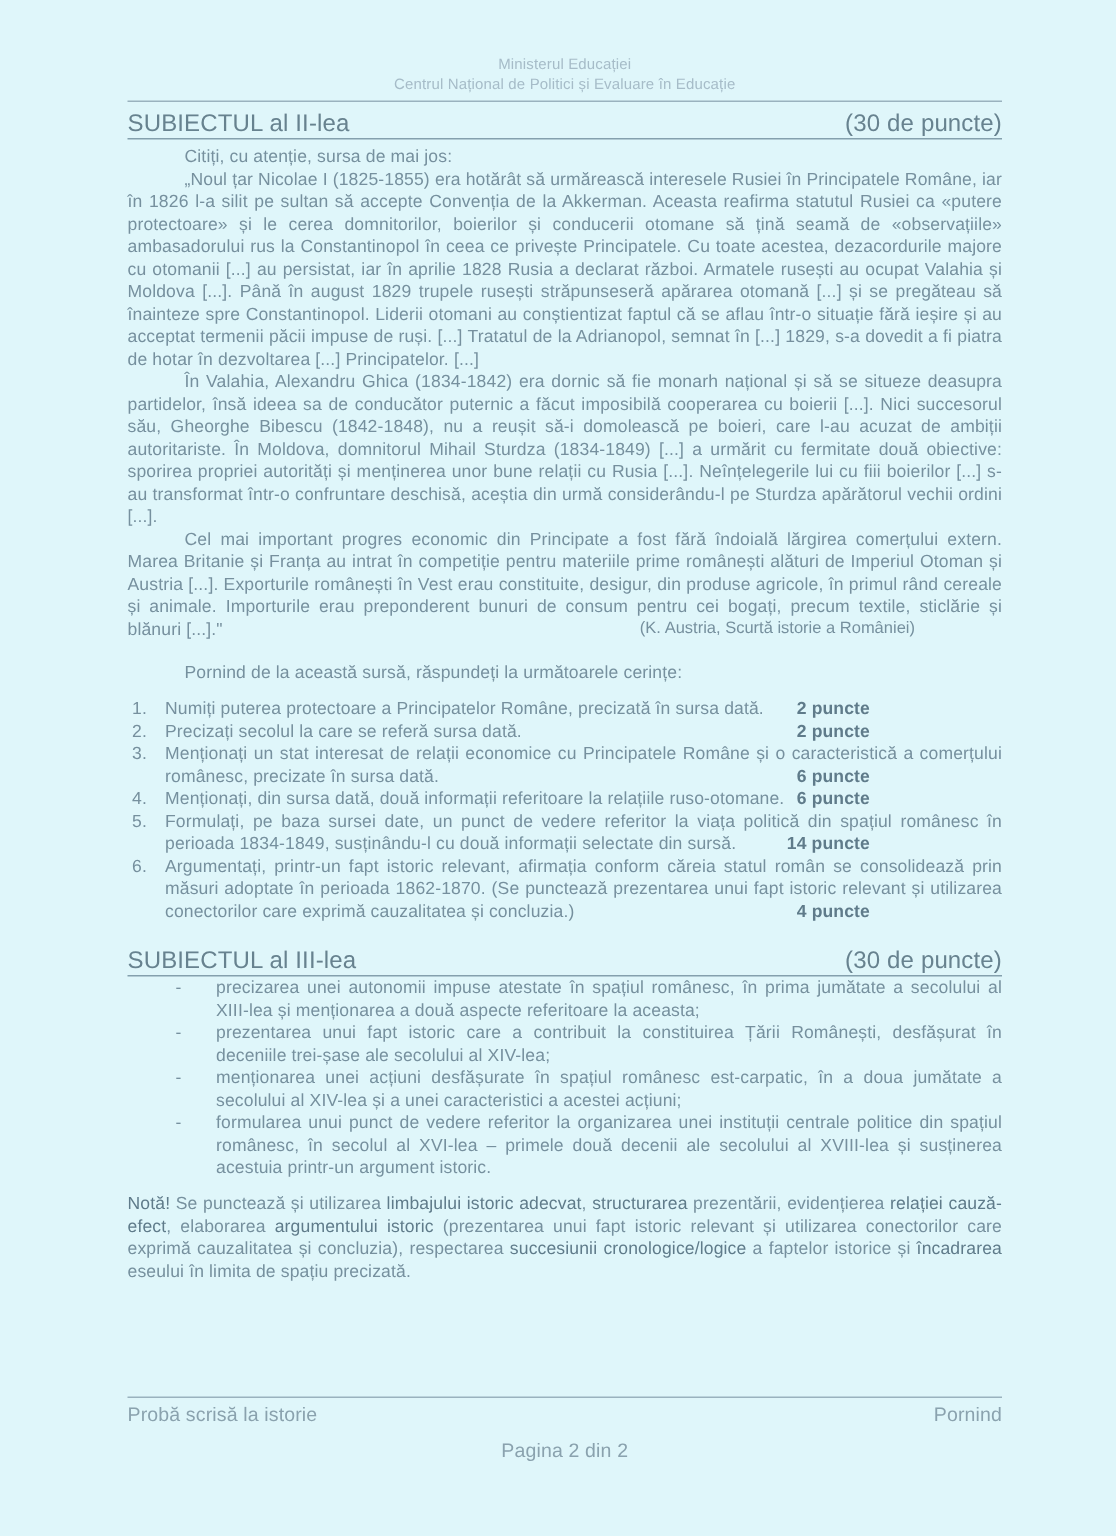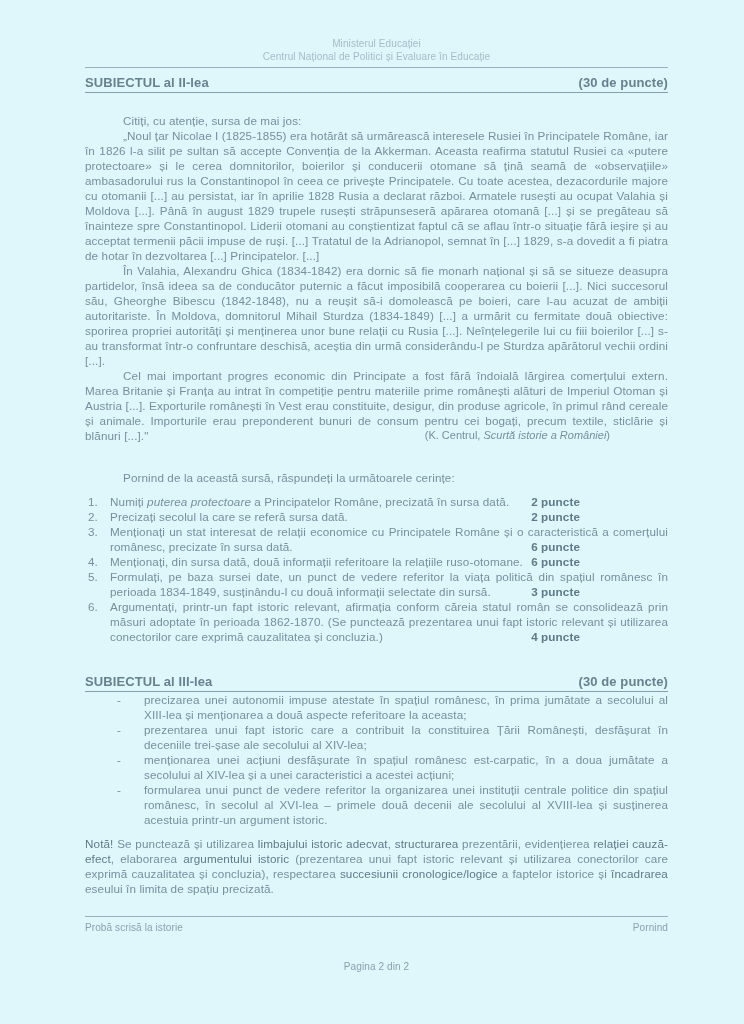--- a/index.html
+++ b/index.html
@@ -3,46 +3,46 @@
 <meta charset="utf-8">
 <style>
   html,body{margin:0;padding:0;background:#dff6fa;}
   body{width:744px;height:1024px;font-family:"Liberation Sans",sans-serif;}
   .page{box-sizing:border-box;width:712px;height:1024px;margin:0;padding:38px 44px 0 85px;
         display:flex;flex-direction:column;background:#dff6fa;color:#76909e;
         font-size:11.7px;line-height:15px;letter-spacing:.1px;overflow:hidden;}
   .doc-header{text-align:center;color:#a6bcc8;font-size:10px;line-height:12.5px;
         border-bottom:1px solid #9ab2be;padding-bottom:4px;}
   .subject-row{display:flex;justify-content:space-between;align-items:flex-end;
-        font-weight:bold;font-size:13px;color:#67828f;
+        font-weight:normal;font-size:16px;color:#67828f;
         border-bottom:1.5px solid #84a0ad;padding:7px 0 2px 0;}
-  .subject-row.second{margin-top:23px;}
+  .subject-row.second{margin-top:11px;}
   p{margin:0;}
   .just{text-align:justify;}
   .ind{text-indent:38px;}
-  .read-line{margin-top:20px;}
+  .read-line{margin-top:4px;}
   .attr-holder{position:relative;}
   .attribution{position:absolute;right:58px;bottom:0;font-size:11px;letter-spacing:0;white-space:nowrap;}
-  .prompt{margin-top:27px;}
+  .prompt{margin-top:14px;}
   .qlist{margin-top:9px;}
   .qitem{position:relative;padding-left:25px;}
   .qnum{position:absolute;left:3px;top:0;}
   .qtext{display:block;text-align:justify;}
   .qpoints{position:absolute;right:88px;bottom:0;font-weight:bold;color:#5f7b8a;white-space:nowrap;}
   .intro3{margin-top:9px;}
   .bullet{position:relative;padding-left:59px;}
   .dash{position:absolute;left:32px;top:0;}
   .btext{display:block;text-align:justify;}
   .note{margin-top:9px;}
   .b{font-weight:normal;color:#5f7b8a;}
-  .i{font-style:italic;}
+  .i{}
   .footer-block{margin-top:auto;margin-bottom:50px;border-top:1px solid #9ab2be;padding-top:3px;
-        font-size:10px;color:#8aa2ae;}
+        font-size:13px;color:#8aa2ae;}
   .footer-row{display:flex;justify-content:space-between;}
-  .footer-page{text-align:center;margin-top:24px;}
+  .footer-page{text-align:center;margin-top:9px;}
 </style>
 </head>
 <body>
 
 <div class="page">
 
   <div class="doc-header">
     <div>Ministerul Educației</div>
     <div>Centrul Național de Politici și Evaluare în Educație</div>
   </div>
@@ -51,21 +51,21 @@
     <span>SUBIECTUL al II-lea</span>
     <span>(30 de puncte)</span>
   </div>
 
   <p class="ind read-line">Citiți, cu atenție, sursa de mai jos:</p>
 
   <p class="just ind">„Noul țar Nicolae I (1825-1855) era hotărât să urmărească interesele Rusiei în Principatele Române, iar în 1826 l-a silit pe sultan să accepte Convenția de la Akkerman. Aceasta reafirma statutul Rusiei ca «putere protectoare» și le cerea domnitorilor, boierilor și conducerii otomane să țină seamă de «observațiile» ambasadorului rus la Constantinopol în ceea ce privește Principatele. Cu toate acestea, dezacordurile majore cu otomanii [...] au persistat, iar în aprilie 1828 Rusia a declarat război. Armatele rusești au ocupat Valahia și Moldova [...]. Până în august 1829 trupele rusești străpunseseră apărarea otomană [...] și se pregăteau să înainteze spre Constantinopol. Liderii otomani au conștientizat faptul că se aflau într-o situație fără ieșire și au acceptat termenii păcii impuse de ruși. [...] Tratatul de la Adrianopol, semnat în [...] 1829, s-a dovedit a fi piatra de hotar în dezvoltarea [...] Principatelor. [...]</p>
   <p class="just ind">În Valahia, Alexandru Ghica (1834-1842) era dornic să fie monarh național și să se situeze deasupra partidelor, însă ideea sa de conducător puternic a făcut imposibilă cooperarea cu boierii [...]. Nici succesorul său, Gheorghe Bibescu (1842-1848), nu a reușit să-i domolească pe boieri, care l-au acuzat de ambiții autoritariste. În Moldova, domnitorul Mihail Sturdza (1834-1849) [...] a urmărit cu fermitate două obiective: sporirea propriei autorități și menținerea unor bune relații cu Rusia [...]. Neînțelegerile lui cu fiii boierilor [...] s-au transformat într-o confruntare deschisă, aceștia din urmă considerându-l pe Sturdza apărătorul vechii ordini [...].</p>
   <p class="just ind attr-holder">
     <span>Cel mai important progres economic din Principate a fost fără îndoială lărgirea comerțului extern. Marea Britanie și Franța au intrat în competiție pentru materiile prime românești alături de Imperiul Otoman și Austria [...]. Exporturile românești în Vest erau constituite, desigur, din produse agricole, în primul rând cereale și animale. Importurile erau preponderent bunuri de consum pentru cei bogați, precum textile, sticlărie și blănuri [...]."</span>
-    <span class="attribution"><span>(K. Centrul, </span><span class="i">Scurtă istorie a României</span><span>)</span></span>
+    <span class="attribution"><span>(K. Austria, </span><span class="i">Scurtă istorie a României</span><span>)</span></span>
   </p>
 
   <p class="ind prompt">Pornind de la această sursă, răspundeți la următoarele cerințe:</p>
 
   <div class="qlist">
     <div class="qitem">
       <span class="qnum">1.</span>
       <span class="qtext"><span>Numiți </span><span class="i">puterea protectoare</span><span> a Principatelor Române, precizată în sursa dată.</span></span>
       <span class="qpoints">2 puncte</span>
     </div>
@@ -80,21 +80,21 @@
       <span class="qpoints">6 puncte</span>
     </div>
     <div class="qitem">
       <span class="qnum">4.</span>
       <span class="qtext">Menționați, din sursa dată, două informații referitoare la relațiile ruso-otomane.</span>
       <span class="qpoints">6 puncte</span>
     </div>
     <div class="qitem">
       <span class="qnum">5.</span>
       <span class="qtext">Formulați, pe baza sursei date, un punct de vedere referitor la viața politică din spațiul românesc în perioada 1834-1849, susținându-l cu două informații selectate din sursă.</span>
-      <span class="qpoints">3 puncte</span>
+      <span class="qpoints">14 puncte</span>
     </div>
     <div class="qitem">
       <span class="qnum">6.</span>
       <span class="qtext">Argumentați, printr-un fapt istoric relevant, afirmația conform căreia statul român se consolidează prin măsuri adoptate în perioada 1862-1870. (Se punctează prezentarea unui fapt istoric relevant și utilizarea conectorilor care exprimă cauzalitatea și concluzia.)</span>
       <span class="qpoints">4 puncte</span>
     </div>
   </div>
 
   <div class="subject-row second">
     <span>SUBIECTUL al III-lea</span>

